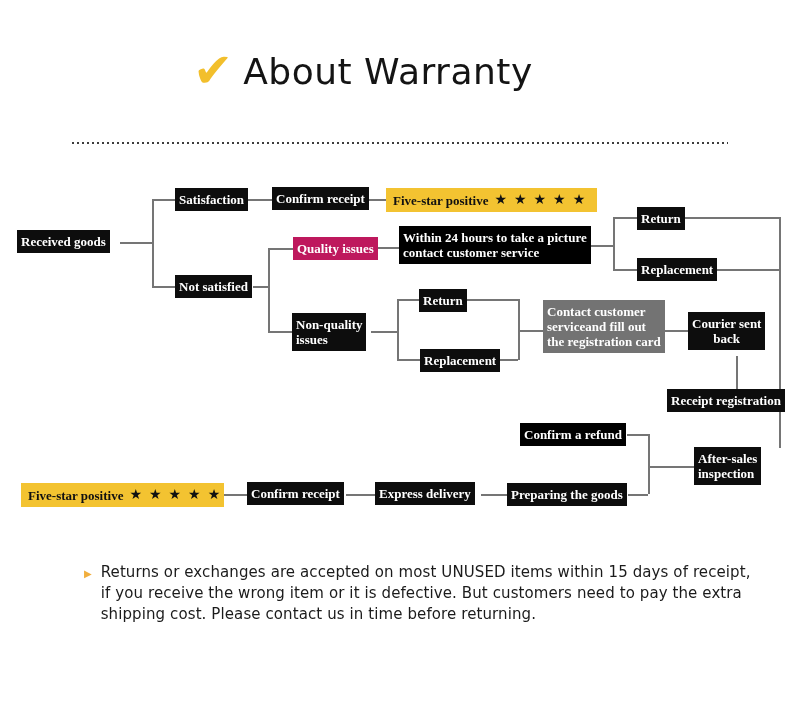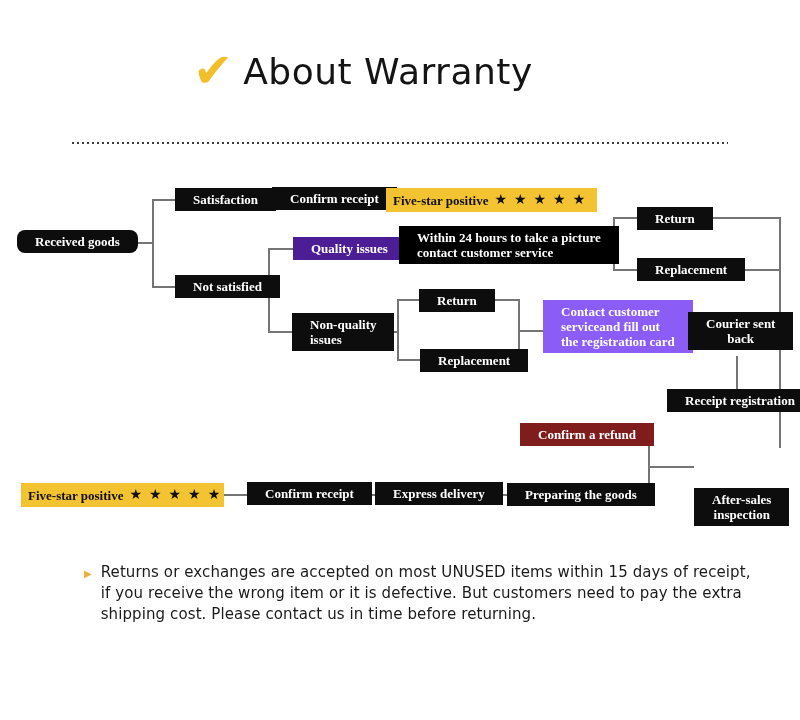--- a/index.html
+++ b/index.html
@@ -16,22 +16,22 @@
   
   .divider{position:absolute;left:72px;top:142px;width:656px;height:2px;
            background:repeating-linear-gradient(90deg,#3c3c3c 0 2px,transparent 2px 5px);}
 
   
   #flowchart{position:absolute;left:0;top:0;width:800px;height:720px;}
   .hline{position:absolute;height:1.5px;background:#757575;z-index:1;}
   .vline{position:absolute;width:1.5px;background:#757575;z-index:1;}
   .node{position:absolute;background:#0d0d0d;color:#ffffff;z-index:2;
         font-family:"Liberation Serif",serif;font-weight:bold;font-size:13px;
-        line-height:15px;padding:4px 18px;white-space:pre;box-sizing:border-box;}
-  .node.center{text-align:center;margin-top:41px;}
+        line-height:15px;padding:4px 4px;white-space:pre;box-sizing:border-box;}
+  .node.center{text-align:left;}
   .node.yellow{background:#f3c331;color:#111111;display:flex;align-items:center;
                justify-content:space-between;padding:0 9px 0 7px;white-space:nowrap;}
   .stars{letter-spacing:7px;font-size:14px;color:#111111;margin-left:6px;
          font-family:"DejaVu Sans",sans-serif;transform:translateY(-1px);}
 
   
   .note{position:absolute;left:84px;top:562px;width:672px;display:flex;align-items:flex-start;gap:9px;}
   .bullet-icon{font-size:10px;line-height:21px;color:#f1ae3d;flex:0 0 auto;transform:translateY(1px);}
   .note-text{font-size:15px;line-height:21px;color:#1b1b1b;letter-spacing:.1px;
              font-family:"DejaVu Sans",sans-serif;}
@@ -77,46 +77,46 @@
       <div class="hline" style="left: 518px; top: 330px; width: 25px;"></div>
       <div class="hline" style="left: 665px; top: 330px; width: 23px;"></div>
       <div class="vline" style="left: 736px; top: 356px; height: 33px;"></div>
       <div class="hline" style="left: 627px; top: 434px; width: 21px;"></div>
       <div class="vline" style="left: 648px; top: 434px; height: 60px;"></div>
       <div class="hline" style="left: 648px; top: 466px; width: 46px;"></div>
       <div class="hline" style="left: 628px; top: 494px; width: 20px;"></div>
       <div class="hline" style="left: 481px; top: 494px; width: 26px;"></div>
       <div class="hline" style="left: 346px; top: 494px; width: 29px;"></div>
       <div class="hline" style="left: 224px; top: 494px; width: 23px;"></div>
-      <div class="node" style="left: 17px; top: 230px; background: rgb(13, 13, 13); border-radius: 8px;"><span>Received goods</span></div>
+      <div class="node" style="left: 17px; top: 230px; background: rgb(13, 13, 13);"><span>Received goods</span></div>
       <div class="node" style="left: 175px; top: 188px; background: rgb(13, 13, 13);"><span>Satisfaction</span></div>
       <div class="node" style="left: 272px; top: 187px; background: rgb(13, 13, 13);"><span>Confirm receipt</span></div>
       <div class="node yellow" style="left: 386px; top: 188px; width: 211px; height: 24px; background: rgb(243, 195, 49);">
         <span>Five-star positive</span>
         <span class="stars">★★★★★</span>
       </div>
       <div class="node" style="left: 175px; top: 275px; background: rgb(13, 13, 13);"><span>Not satisfied</span></div>
-      <div class="node" style="left: 293px; top: 237px; background: #4c1d95;"><span>Quality issues</span></div>
+      <div class="node" style="left: 293px; top: 237px; background: #be185d;"><span>Quality issues</span></div>
       <div class="node" style="left: 399px; top: 226px; background: #000000;"><span>Within 24 hours to take a picture
 contact customer service</span></div>
       <div class="node" style="left: 637px; top: 207px; background: rgb(13, 13, 13);"><span>Return</span></div>
       <div class="node" style="left: 637px; top: 258px; background: rgb(13, 13, 13);"><span>Replacement</span></div>
       <div class="node" style="left: 292px; top: 313px; background: rgb(13, 13, 13);"><span>Non-quality
 issues</span></div>
       <div class="node" style="left: 419px; top: 289px; background: rgb(13, 13, 13);"><span>Return</span></div>
       <div class="node" style="left: 420px; top: 349px; background: rgb(13, 13, 13);"><span>Replacement</span></div>
-      <div class="node" style="left: 543px; top: 300px; background: #8b5cf6;"><span>Contact customer
+      <div class="node" style="left: 543px; top: 300px; background: #737373;"><span>Contact customer
 serviceand fill out
 the registration card</span></div>
       <div class="node" style="left: 688px; top: 312px; background: rgb(13, 13, 13); text-align: center;"><span>Courier sent
 back</span></div>
       <div class="node" style="left: 667px; top: 389px; background: rgb(13, 13, 13);"><span>Receipt registration</span></div>
       <div class="node center" style="left: 694px; top: 447px; background: rgb(13, 13, 13);"><span>After-sales
 inspection</span></div>
-      <div class="node" style="left: 520px; top: 423px; background: #7f1d1d;"><span>Confirm a refund</span></div>
+      <div class="node" style="left: 520px; top: 423px; background: #000000;"><span>Confirm a refund</span></div>
       <div class="node" style="left: 375px; top: 482px; background: rgb(13, 13, 13);"><span>Express delivery</span></div>
       <div class="node" style="left: 507px; top: 483px; background: rgb(13, 13, 13);"><span>Preparing the goods</span></div>
       <div class="node" style="left: 247px; top: 482px; background: rgb(13, 13, 13);"><span>Confirm receipt</span></div>
       <div class="node yellow" style="left: 21px; top: 483px; width: 203px; height: 24px; background: rgb(243, 195, 49);">
         <span>Five-star positive</span>
         <span class="stars">★★★★★</span>
       </div>
     </div>
 
   <div class="note">

